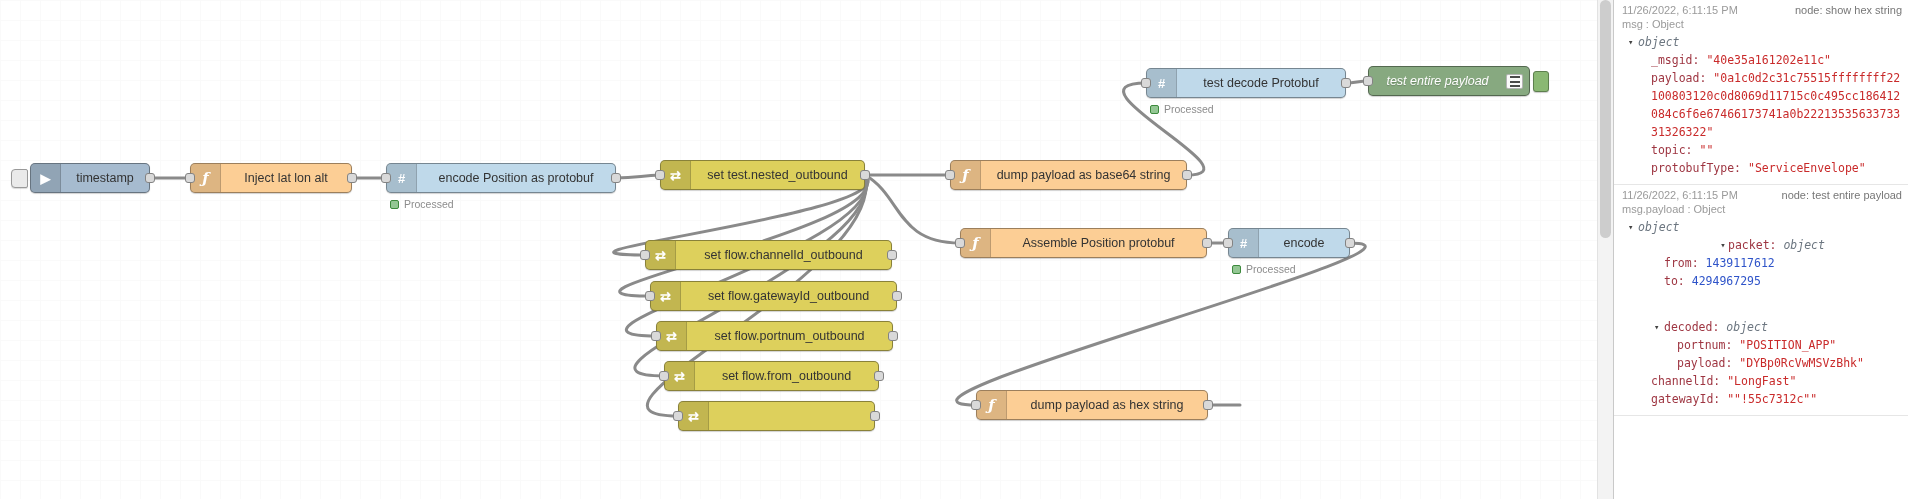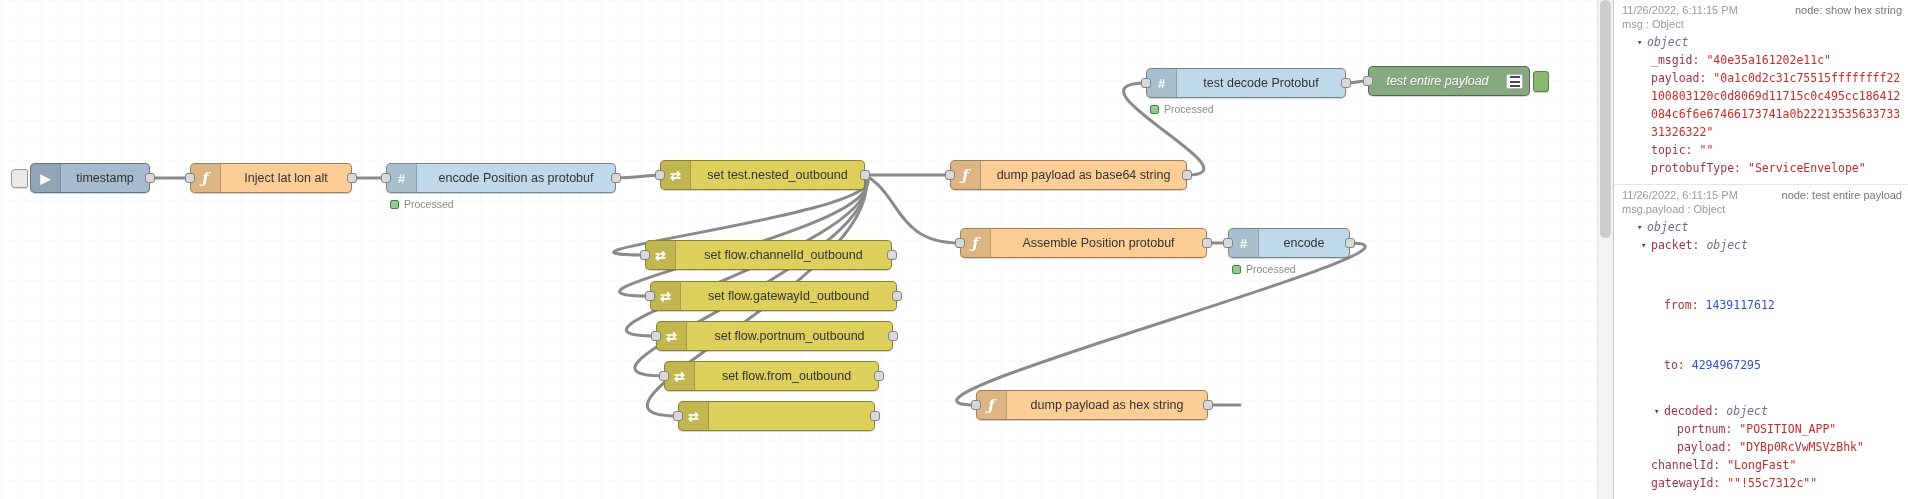--- a/index.html
+++ b/index.html
@@ -64,25 +64,25 @@
   
   #sidebar { position:absolute; left:1613px; top:0; width:295px; height:499px; background:#fff;
              border-left:1px solid #c9c9c9; overflow:hidden; }
   .dbg-msg { border-bottom:1px solid #e6e6e6; padding:3px 6px 7px 8px; }
   .dbg-meta { display:flex; justify-content:space-between; font-size:11px; color:#9a9a9a;
               line-height:14px; }
   .dbg-meta .nref { color:#777; }
   .dbg-path { font-size:11px; color:#9a9a9a; line-height:15px; margin-bottom:1px; }
   .dbg-body { font-family:"DejaVu Sans Mono", monospace; font-size:11.5px; color:#333; }
   .dline { line-height:18px; }
-  .i0  { padding-left:6px;margin-left:9px; }
-  .i1  { padding-left:19px; }
+  .i0  { padding-left:6px; }
+  .i1  { padding-left:19px;text-align:center; }
   .i2  { padding-left:32px;margin-top:28px; }
   .i1n { padding-left:29px; }
-  .i2n { padding-left:42px;margin-top:42px; }
+  .i2n { padding-left:42px; }
   .i3n { padding-left:55px; }
   .exp { display:inline-block; width:10px; color:#444; font-size:9px; vertical-align:1px;
          cursor:pointer; }
   .key { color:#9e3541; }
   .val { word-break:break-all; }
   .str { color:#c92a2a; }
   .num { color:#2f54c9; }
   .obj { color:#6c7680; font-style:italic; }
 </style>
 </head>

